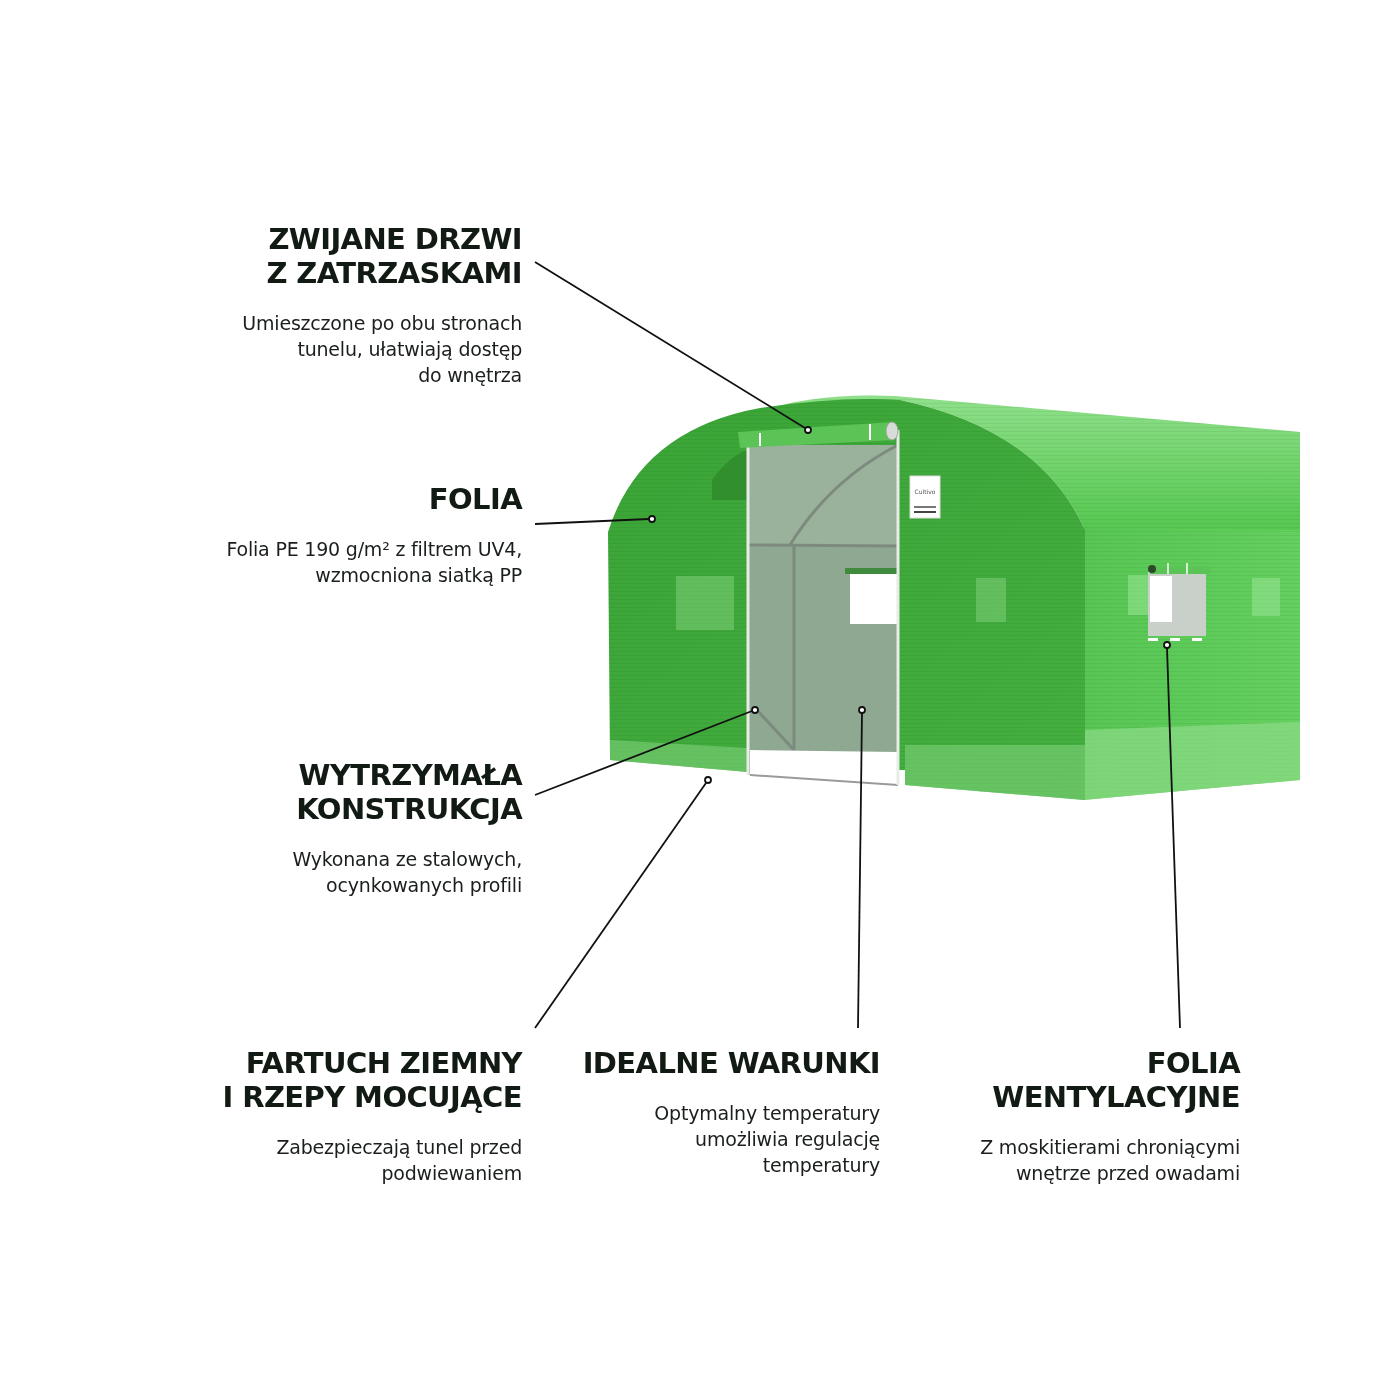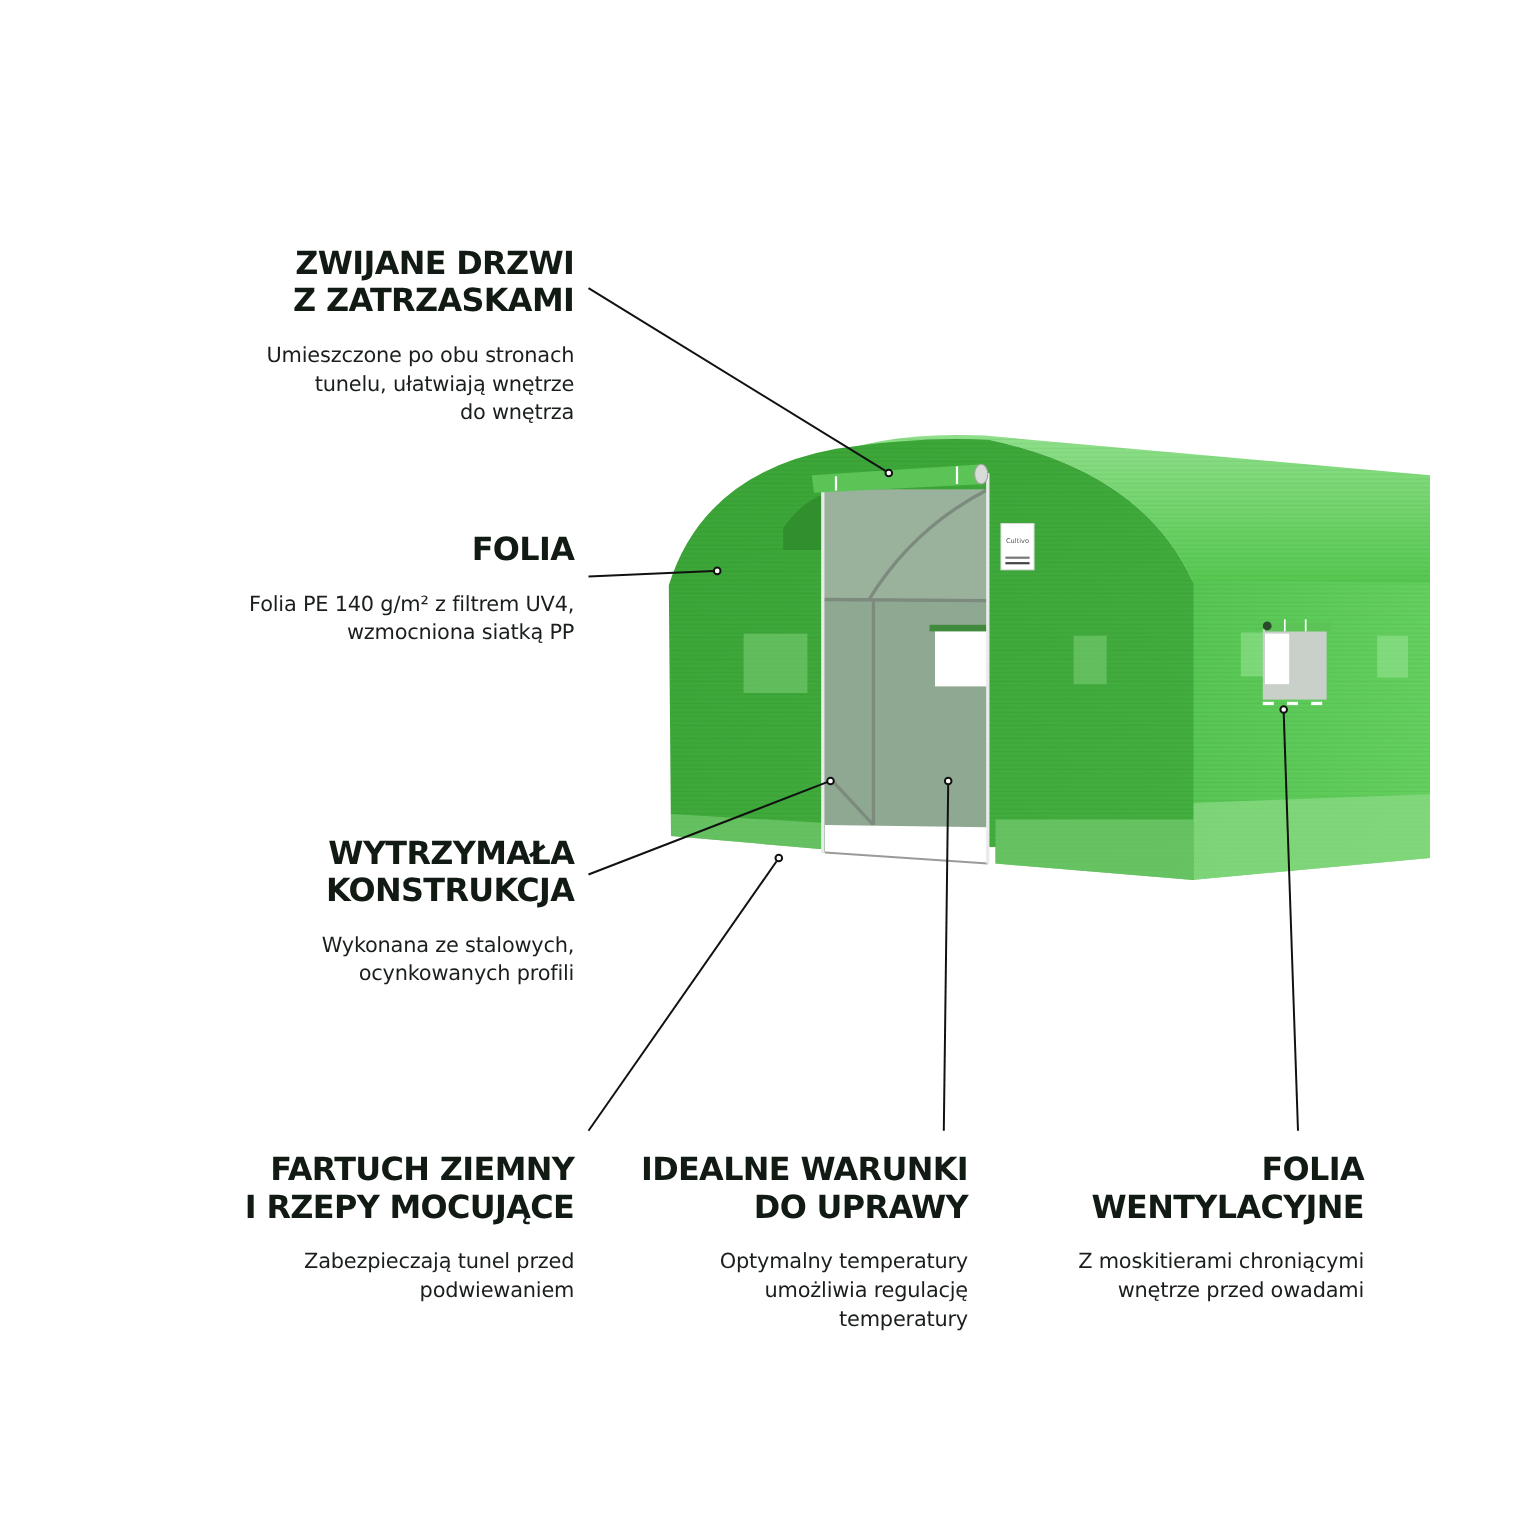--- a/index.html
+++ b/index.html
@@ -129,31 +129,31 @@
     </g>
   </svg>
 
   <div class="callout" style="right: 878px; top: 222px;">
     <div class="title">
       <span class="line">ZWIJANE DRZWI</span>
       <span class="line">Z ZATRZASKAMI</span>
     </div>
     <div class="desc">
       <span class="line">Umieszczone po obu stronach</span>
-      <span class="line">tunelu, ułatwiają wnętrze</span>
+      <span class="line">tunelu, ułatwiają dostęp</span>
       <span class="line">do wnętrza</span>
     </div>
   </div>
 
   <div class="callout" style="right: 878px; top: 482px;">
     <div class="title">
       <span class="line">FOLIA</span>
     </div>
     <div class="desc">
-      <span class="line">Folia PE 140 g/m² z filtrem UV4,</span>
+      <span class="line">Folia PE 190 g/m² z filtrem UV4,</span>
       <span class="line">wzmocniona siatką PP</span>
     </div>
   </div>
 
   <div class="callout" style="right: 878px; top: 758px;">
     <div class="title">
       <span class="line">WYTRZYMAŁA</span>
       <span class="line">KONSTRUKCJA</span>
     </div>
     <div class="desc">
@@ -169,21 +169,20 @@
     </div>
     <div class="desc">
       <span class="line">Zabezpieczają tunel przed</span>
       <span class="line">podwiewaniem</span>
     </div>
   </div>
 
   <div class="callout" style="right: 520px; top: 1046px; margin-left: 15px;">
     <div class="title">
       <span class="line">IDEALNE WARUNKI</span>
-      <span class="line">DO UPRAWY</span>
     </div>
     <div class="desc">
       <span class="line">Optymalny temperatury</span>
       <span class="line">umożliwia regulację</span>
       <span class="line">temperatury</span>
     </div>
   </div>
 
   <div class="callout" style="right: 160px; top: 1046px;">
     <div class="title">

